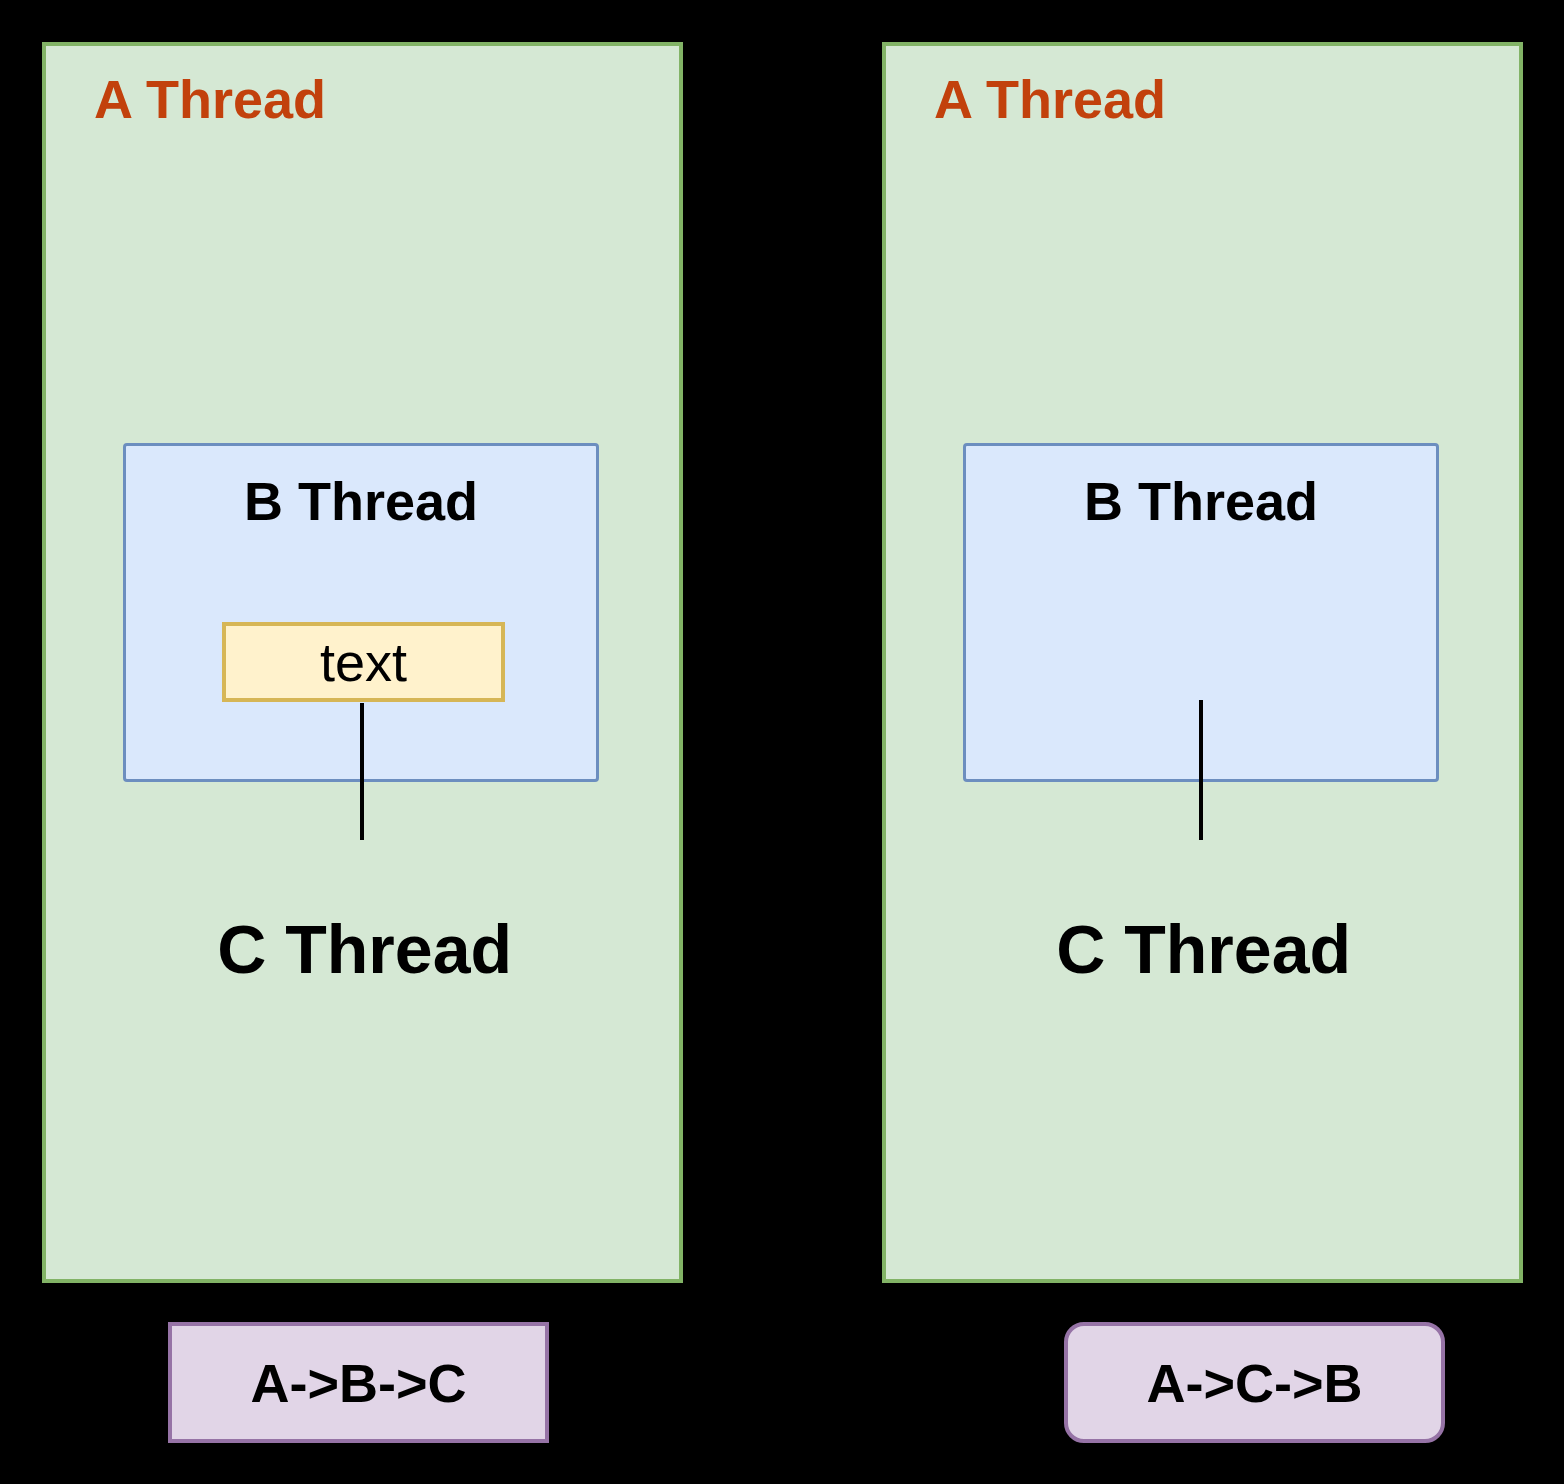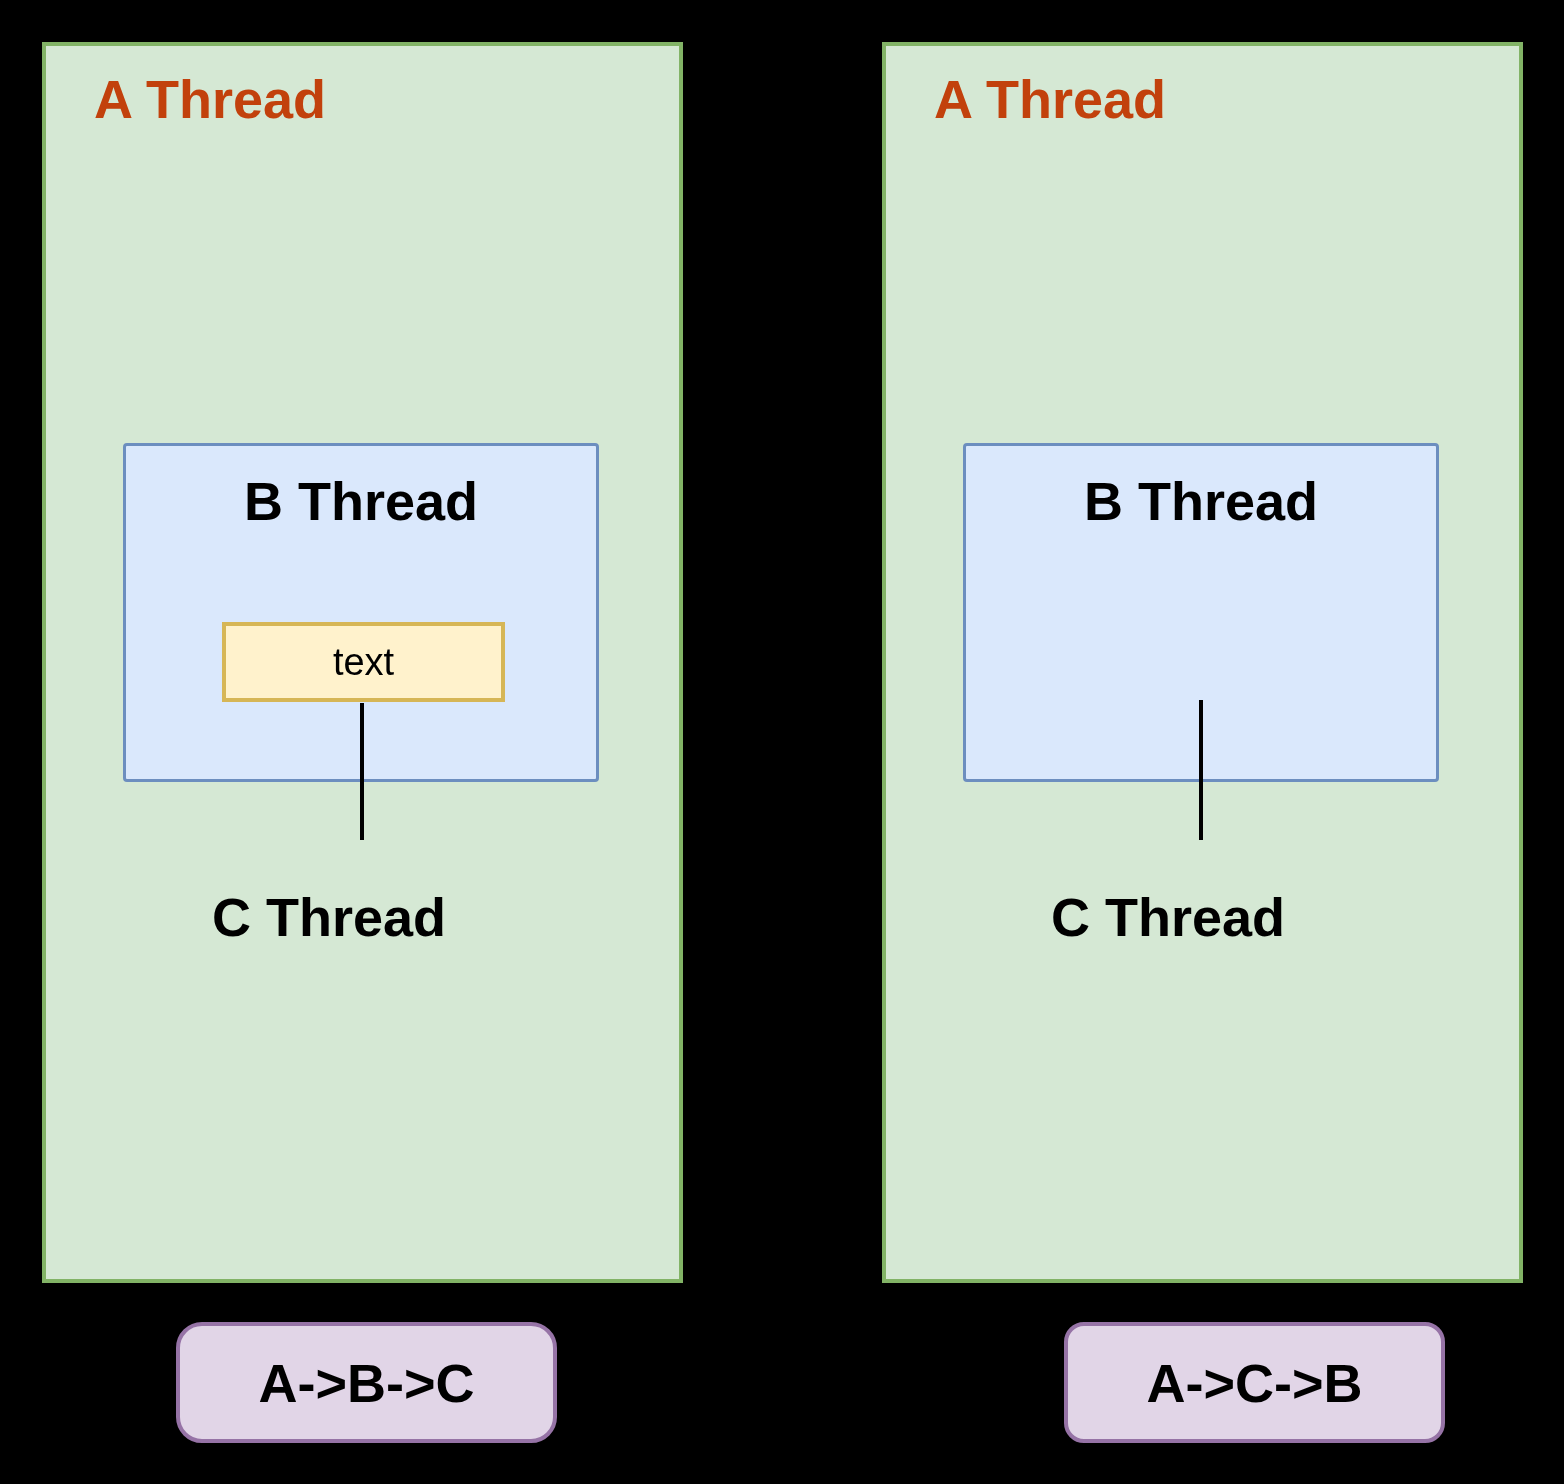--- a/index.html
+++ b/index.html
@@ -58,21 +58,21 @@
     left: 176px;
     top: 576px;
     width: 283px;
     height: 80px;
     background: var(--yellow_fill, #fff2cc);
     border: 4px solid var(--yellow_border, #d6b656);
     box-sizing: border-box;
     display: flex;
     align-items: center;
     justify-content: center;
-    font-size: 38px;
+    font-size: 54px;
     color: #000;
     z-index: 2;
   }
   .connector {
     position: absolute;
     width: 4px;
     background: var(--line_color, #000);
     z-index: 3;
   }
   #panel-left .connector {
@@ -80,24 +80,24 @@
     top: 657px;
     height: 137px;
   }
   #panel-right .connector {
     left: 313px;
     top: 654px;
     height: 140px;
   }
   .c-label {
     position: absolute;
-    top: 840px;
+    top: 864px;
     width: 300px;
-    text-align: left;
-    font-size: 54px;
+    text-align: right;
+    font-size: 68px;
     font-weight: bold;
     color: #000;
     white-space: nowrap;
   }
   #panel-left .c-label  { left: 166px; }
   #panel-right .c-label { left: 165px; }
 
   .order-box {
     position: absolute;
     top: 1322px;
@@ -106,21 +106,21 @@
     background: var(--purple_fill, #e1d5e7);
     border: 4px solid var(--purple_border, #9673a6);
     box-sizing: border-box;
     display: flex;
     align-items: center;
     justify-content: center;
     font-size: 54px;
     font-weight: bold;
     color: #000;
   }
-  #order-left  { left: 176px; border-radius: 26px; }
+  #order-left  { left: 168px; }
   #order-right { left: 1064px; border-radius: 20px; }
 </style>
 </head>
 <body>
 
 <div id="panel-left" class="green-box">
   <div class="a-label">A Thread</div>
   <div class="b-box">
     <div class="b-label">B Thread</div>
   </div>

